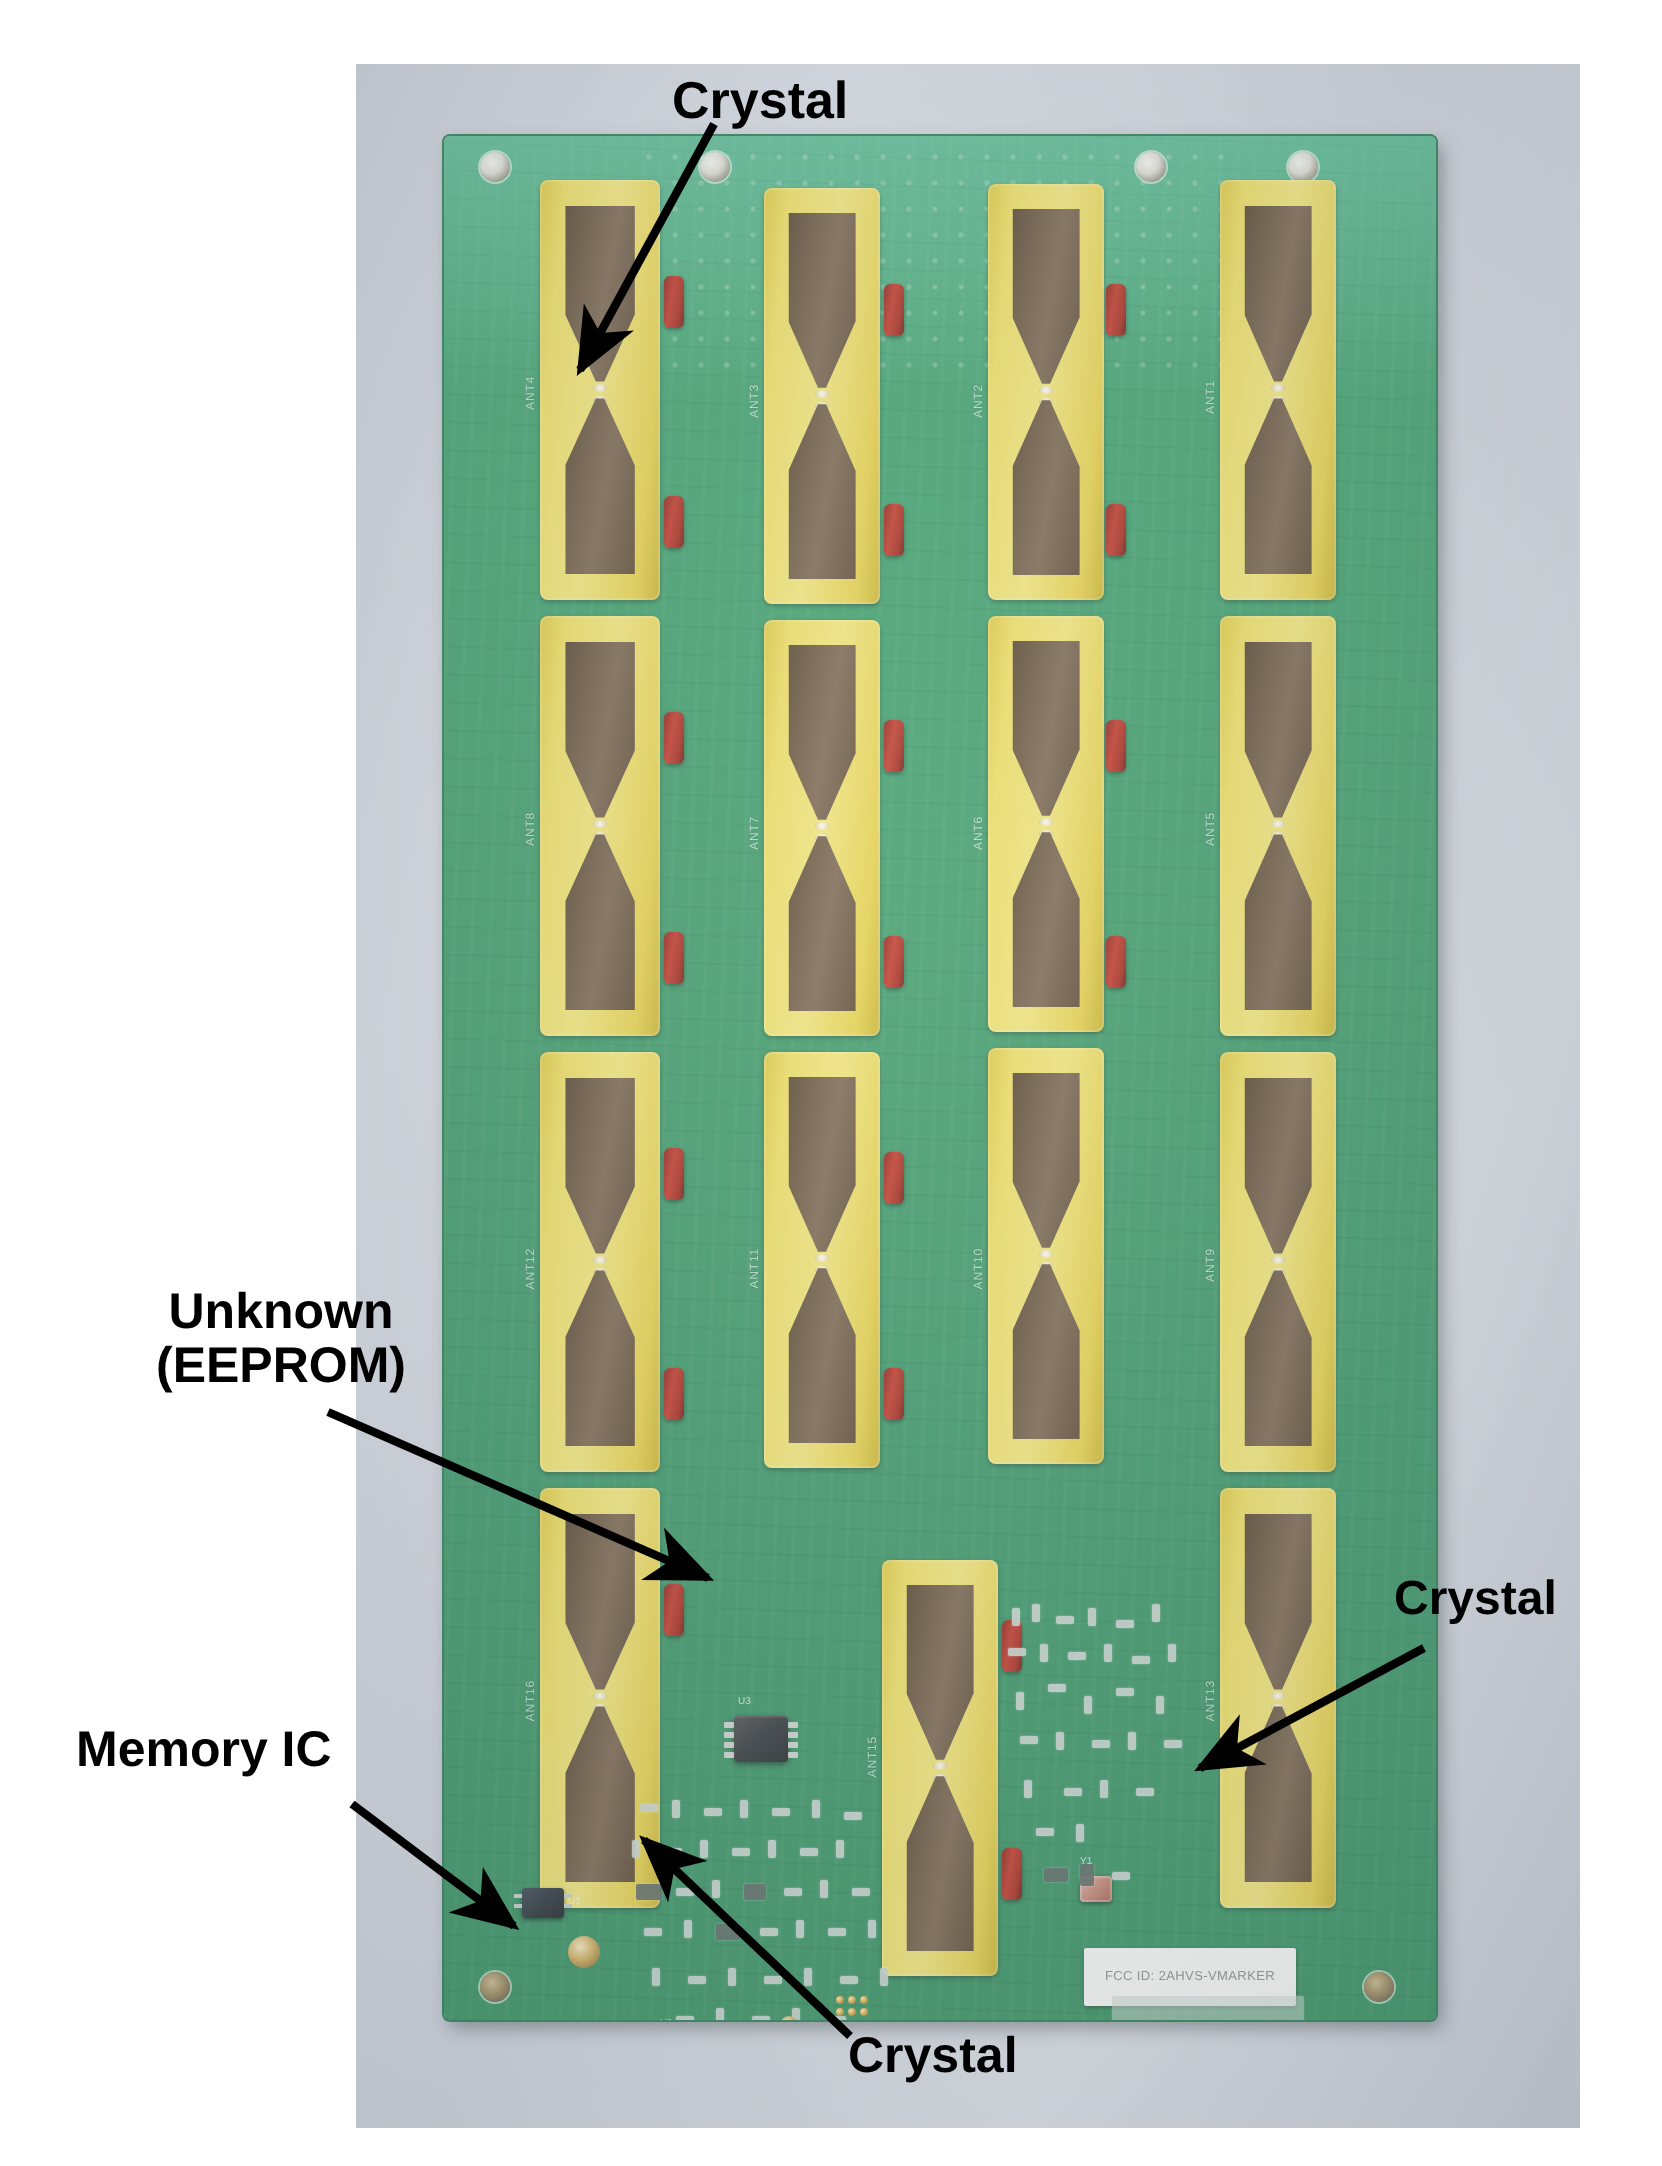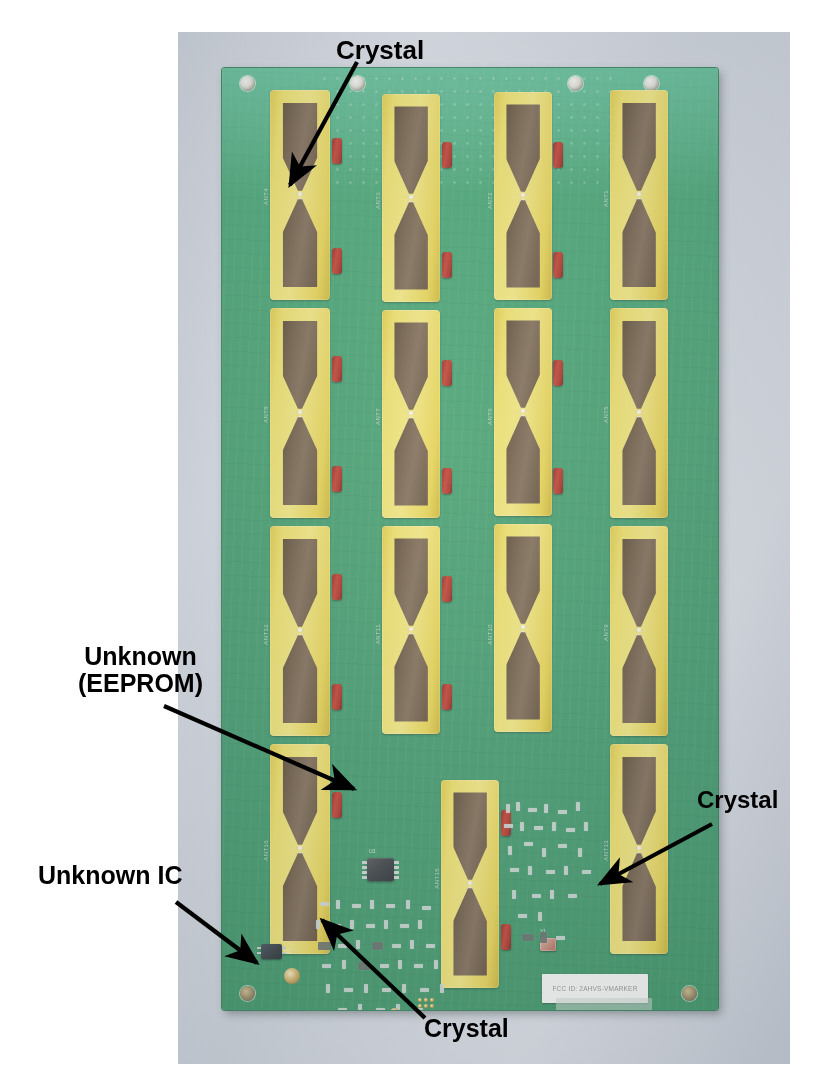--- a/index.html
+++ b/index.html
@@ -426,18 +426,18 @@
     <line x1="712" y1="824" x2="600" y2="884" stroke="#000" stroke-width="4.2" marker-end="url(#ah)"></line>
 
     <line x1="425" y1="1018" x2="322" y2="920" stroke="#000" stroke-width="4.2" marker-end="url(#ah)"></line>
   </svg>
 
   <div class="alabel" style="left:336px; top:36px;  font-size:26px;">Crystal</div>
 
   <div class="alabel" style="left:78px;  top:643px; font-size:25px; text-align:center;">Unknown
 (EEPROM)</div>
 
-  <div class="alabel" style="left:38px;  top:862px; font-size:25px;">Unknown IC</div>
+  <div class="alabel" style="left:38px;  top:862px; font-size:25px;">Memory IC</div>
 
   <div class="alabel" style="left:697px; top:787px; font-size:24px;">Crystal</div>
 
   <div class="alabel" style="left:424px; top:1015px; font-size:25px;">Crystal</div>
 </div>
 
 </body></html>

